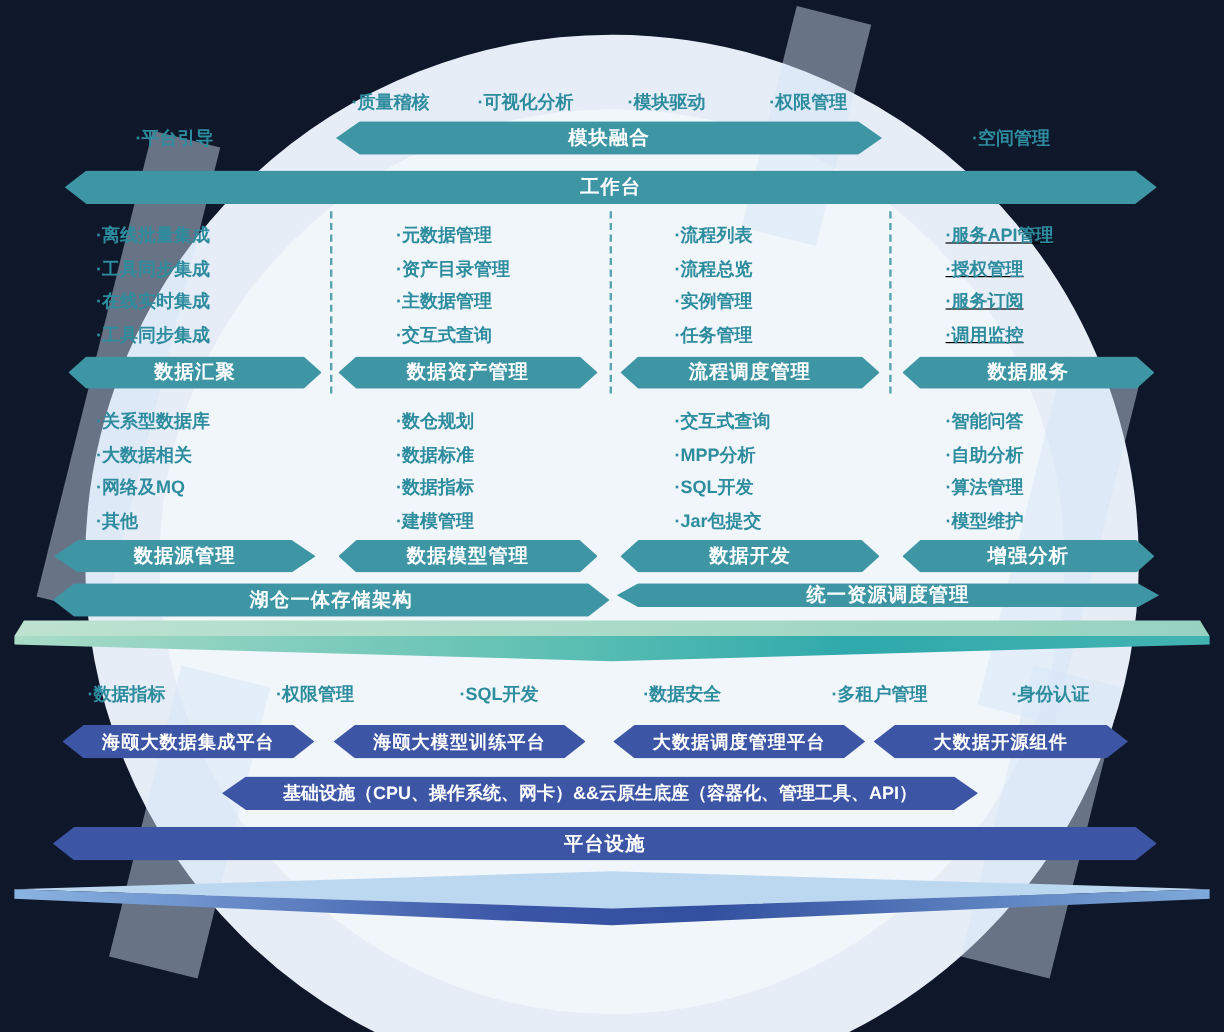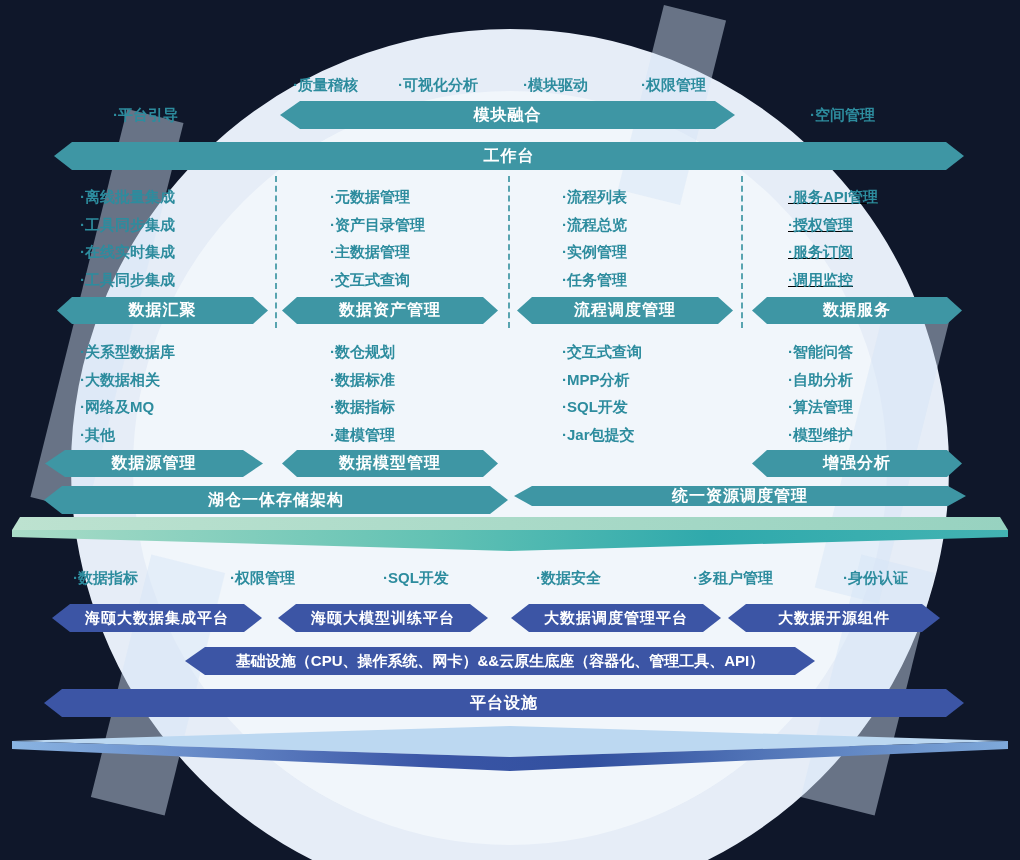--- a/index.html
+++ b/index.html
@@ -130,20 +130,23 @@
     <div class="it">·自助分析</div>
     <div class="it">·算法管理</div>
     <div class="it">·模型维护</div>
   </div>
 
   <div class="hex pt20" style="left:45px;top:450px;width:218px;">
     <span>数据源管理</span>
   </div>
   <div class="hex" style="left:282px;top:450px;width:216px;">
     <span>数据模型管理</span>
+  </div>
+  <div class="hex" style="left:517px;top:450px;width:216px;">
+    <span>数据开发</span>
   </div>
   <div class="hex" style="left:752px;top:450px;width:210px;">
     <span>增强分析</span>
   </div>
 
   <div class="hex pt18" style="left:44px;top:486px;width:464px;height:28px;">
     <span>湖仓一体存储架构</span>
   </div>
   <div class="hex pt18" style="left:514px;top:486px;width:452px;height:20px;">
     <span>统一资源调度管理</span>

